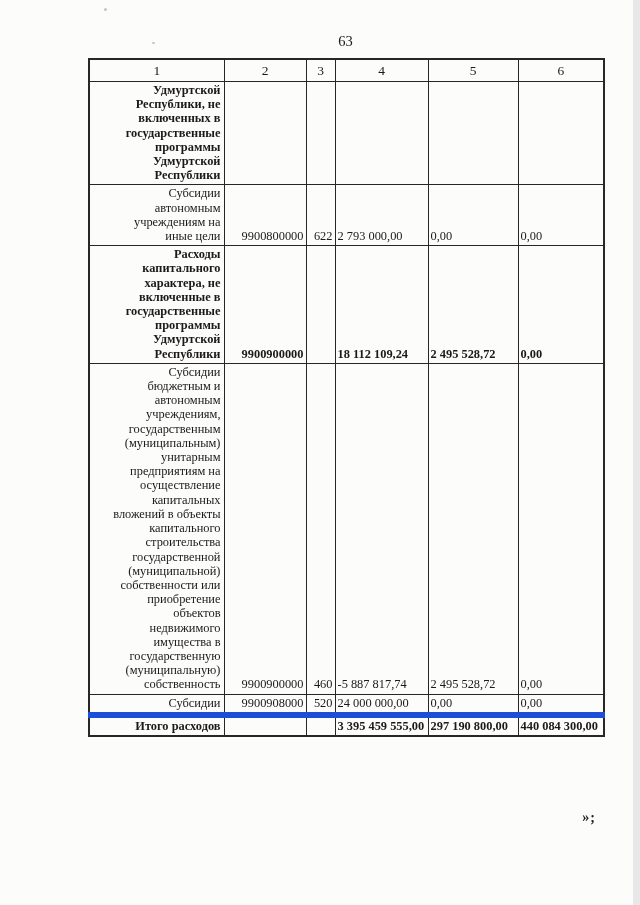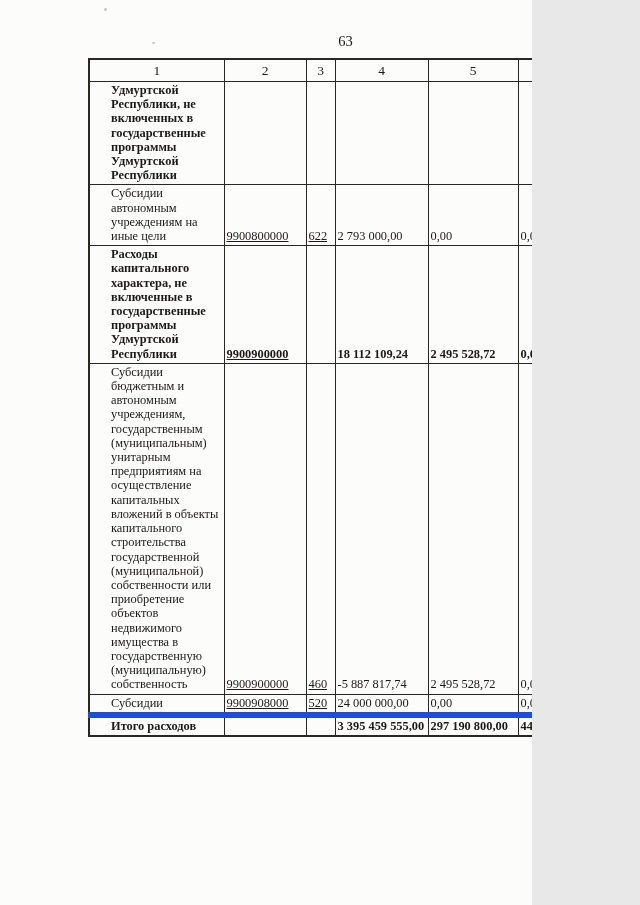--- a/index.html
+++ b/index.html
@@ -1,18 +1,18 @@
 <!DOCTYPE html>
 <html><head>
 <meta charset="utf-8">
 <style>
   html, body { margin: 0; padding: 0; background: #e8e8e8; }
   .page {
     position: relative;
-    width: 532px;
+    width: 633px;
     height: 905px;
     background: #fcfcfa;
     font-family: "Liberation Serif", serif;
     color: #1c1a17;
     overflow: hidden;
   }
   .page-number {
     position: absolute;
     top: 33px;
     left: 88px;
@@ -41,26 +41,26 @@
     vertical-align: middle;
   }
   .doc-table td {
     font-size: 12.4px;
     line-height: 14.2px;
     padding: 1px 2px 2px 2px;
     vertical-align: bottom;
     overflow: hidden;
   }
   td.cell-label {
-    text-align: left;
+    text-align: right;
     vertical-align: top;
     padding-left: 21px;
     padding-right: 3px;
   }
-  td.cell-code, td.cell-type { text-align: left; text-decoration: underline; }
+  td.cell-code, td.cell-type { text-align: right; }
   td.cell-amount { padding-right: 2px; white-space: nowrap; }
   tr.bold td { font-weight: bold; }
   tr.total td { border-top: 6px solid #1d4ed8; }
   .closing-mark {
     position: absolute;
     top: 810px;
     left: 88px;
     width: 508px;
     text-align: right;
     font-size: 14px;

